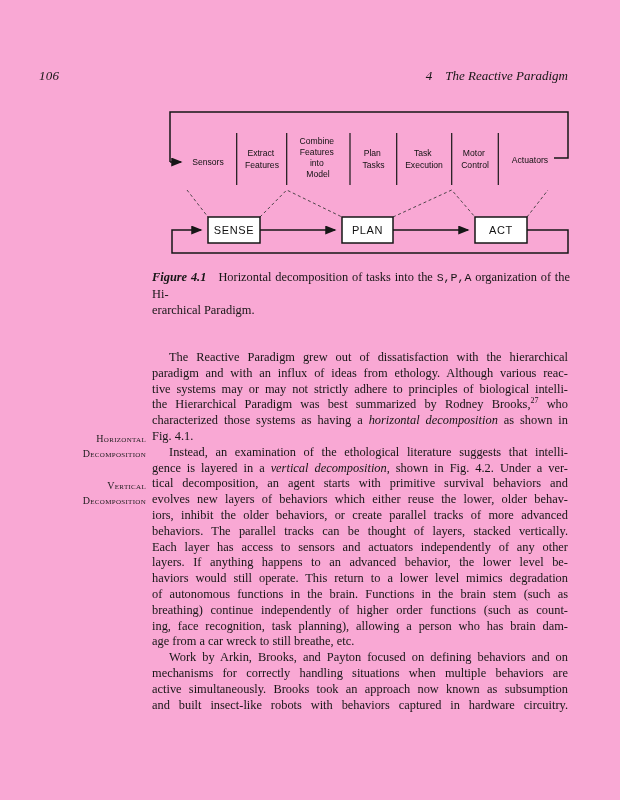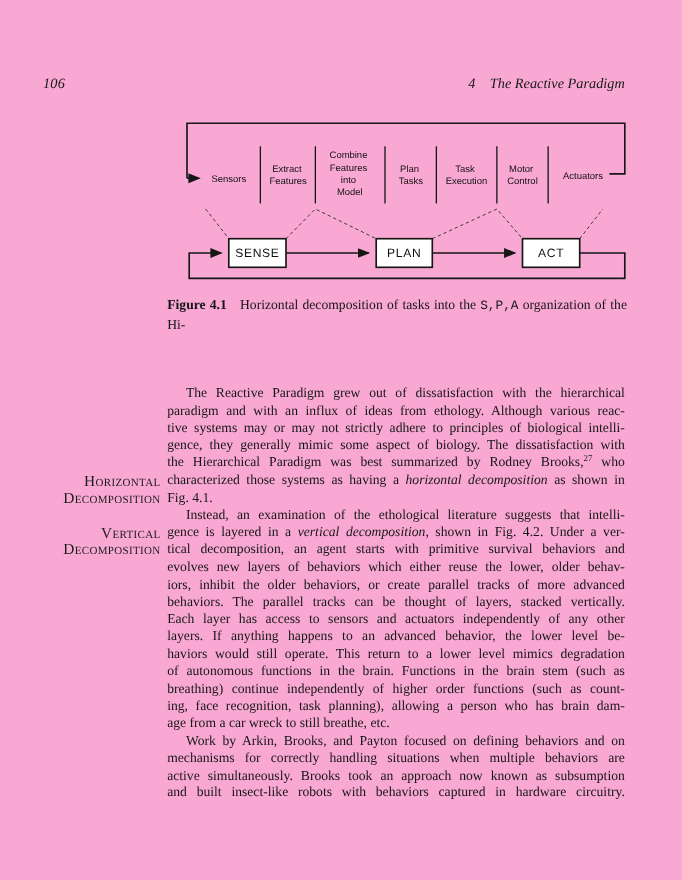--- a/index.html
+++ b/index.html
@@ -23,38 +23,38 @@
   
   .diagram { position:absolute; left:150px; top:98px; width:430px; height:162px; }
   .slabel { font-family:"Liberation Sans", sans-serif; font-size:8.6px; fill:#111; }
   .blabel { font-family:"Liberation Sans", sans-serif; font-size:11px; letter-spacing:0.6px; fill:#111; }
 
   
   .caption {
     position:absolute; left:152px; top:269px; width:418px;
     font-size:12.4px; line-height:16px;
   }
-  .caption .s-b { font-weight:bold; padding-right:12px; }
+  .caption .s-b { font-weight:bold; padding-right:12px;font-style:italic; }
 
   
   .bodytext {
     position:absolute; left:152px; top:350px; width:416px;
     font-size:12.4px; line-height:15.8px;font-family:Liberation Serif, serif;
   }
   .line { text-align:justify; text-align-last:justify; }
   .line.last { text-align-last:left; }
   .line.indent { text-indent:17px; }
   .s-i { font-style:italic; }
   .s-sans { font-family:Liberation Mono, monospace; font-size:11.6px; }
   sup.s-sup { font-size:8px; line-height:0; vertical-align:super; }
 
   
   .margin-note {
     position:absolute; left:38px; width:108px; text-align:right;
-    font-variant:small-caps; font-size:14px; line-height:15.2px;
+    font-variant:small-caps; font-size:10px; line-height:15.2px;
     letter-spacing:0.3px; color:#1c1c1c;
   }
 </style>
 </head>
 <body>
 
 <div class="page">
 
   <div class="hdr-left">106</div>
   <div class="hdr-right">
@@ -126,37 +126,37 @@
 
     <g>
       <line x1="110" y1="132" x2="185" y2="132" stroke="#161616" stroke-width="1.5" marker-end="url(#ah)"></line>
       <line x1="243" y1="132" x2="318" y2="132" stroke="#161616" stroke-width="1.5" marker-end="url(#ah)"></line>
       <path d="M377,132 L418,132 L418,155 L22,155 L22,132 L51,132" fill="none" stroke="#161616" stroke-width="1.5" marker-end="url(#ah)"></path>
     </g>
   </svg>
 
   <div class="caption">
       <div class="line"><span class="s-b">Figure 4.1</span><span class="s-n">Horizontal decomposition of tasks into the </span><span class="s-sans">S,P,A</span><span class="s-n"> organization of the Hi-</span></div>
+      <div class="line last"><span class="s-n">erarchical Paradigm.</span></div>
     </div>
 
   <div class="margin-note" style="top:431px">
     <div>Horizontal</div>
     <div>Decomposition</div>
   </div>
   <div class="margin-note" style="top:478px">
     <div>Vertical</div>
     <div>Decomposition</div>
   </div>
 
   <div class="bodytext">
     <div>
         <div class="line indent"><span class="s-n">The Reactive Paradigm grew out of dissatisfaction with the hierarchical</span></div>
         <div class="line"><span class="s-n">paradigm and with an influx of ideas from ethology.  Although various reac-</span></div>
         <div class="line"><span class="s-n">tive systems may or may not strictly adhere to principles of biological intelli-</span></div>
-        <div class="line"><span class="s-n">gence, they generally mimic some aspect of biology.  The dissatisfaction with</span></div>
         <div class="line"><span class="s-n">the Hierarchical Paradigm was best summarized by Rodney Brooks,</span><sup class="s-sup">27</sup><span class="s-n"> who</span></div>
         <div class="line"><span class="s-n">characterized those systems as having a </span><span class="s-i">horizontal decomposition</span><span class="s-n"> as shown in</span></div>
         <div class="line last"><span class="s-n">Fig. 4.1.</span></div>
       </div>
     <div>
         <div class="line indent"><span class="s-n">Instead, an examination of the ethological literature suggests that intelli-</span></div>
         <div class="line"><span class="s-n">gence is layered in a </span><span class="s-i">vertical decomposition</span><span class="s-n">, shown in Fig. 4.2.  Under a ver-</span></div>
         <div class="line"><span class="s-n">tical decomposition, an agent starts with primitive survival behaviors and</span></div>
         <div class="line"><span class="s-n">evolves new layers of behaviors which either reuse the lower, older behav-</span></div>
         <div class="line"><span class="s-n">iors, inhibit the older behaviors, or create parallel tracks of more advanced</span></div>

